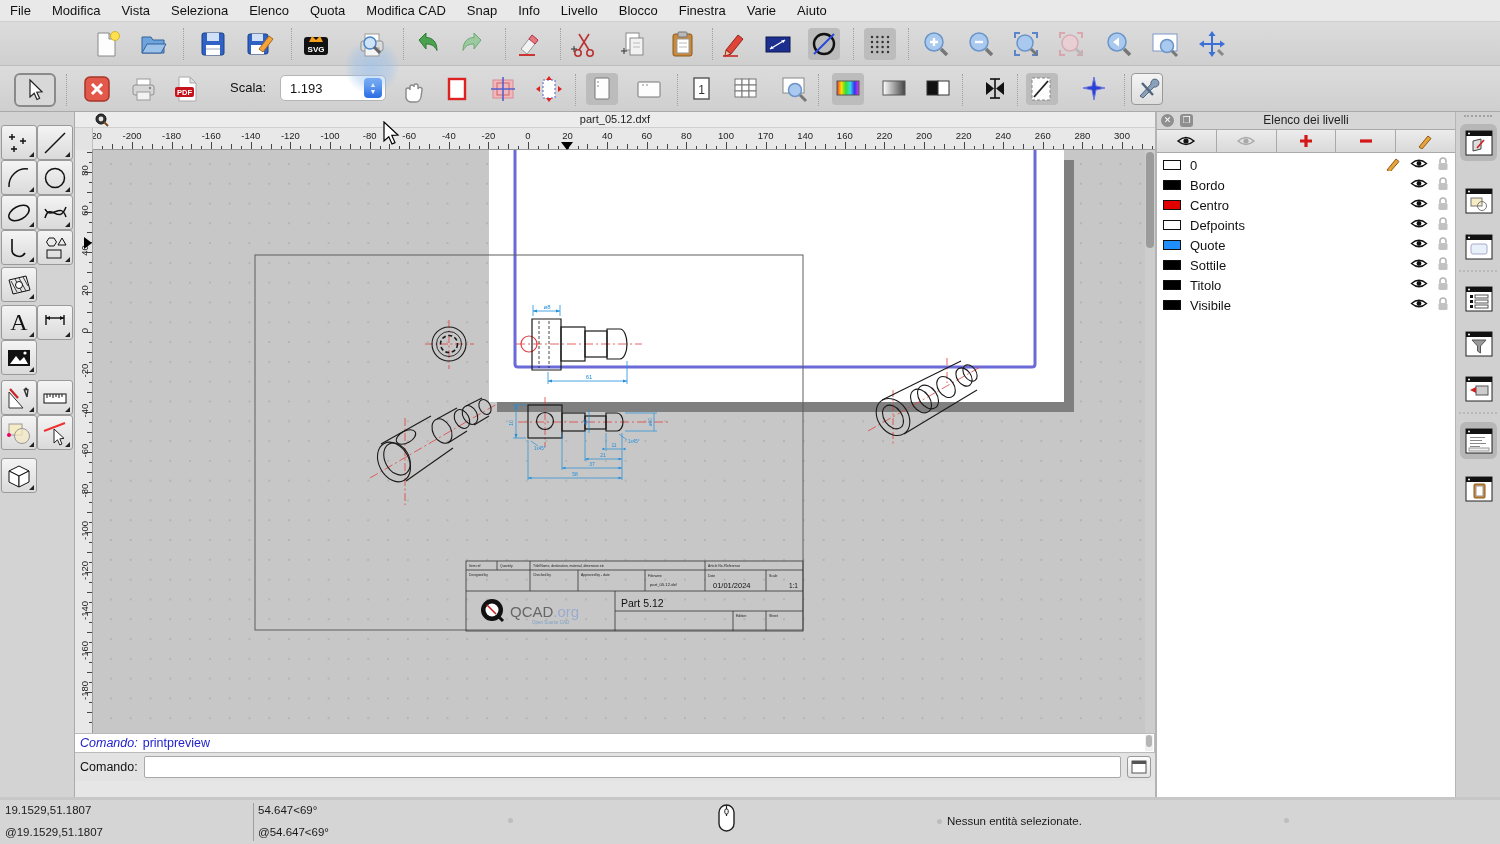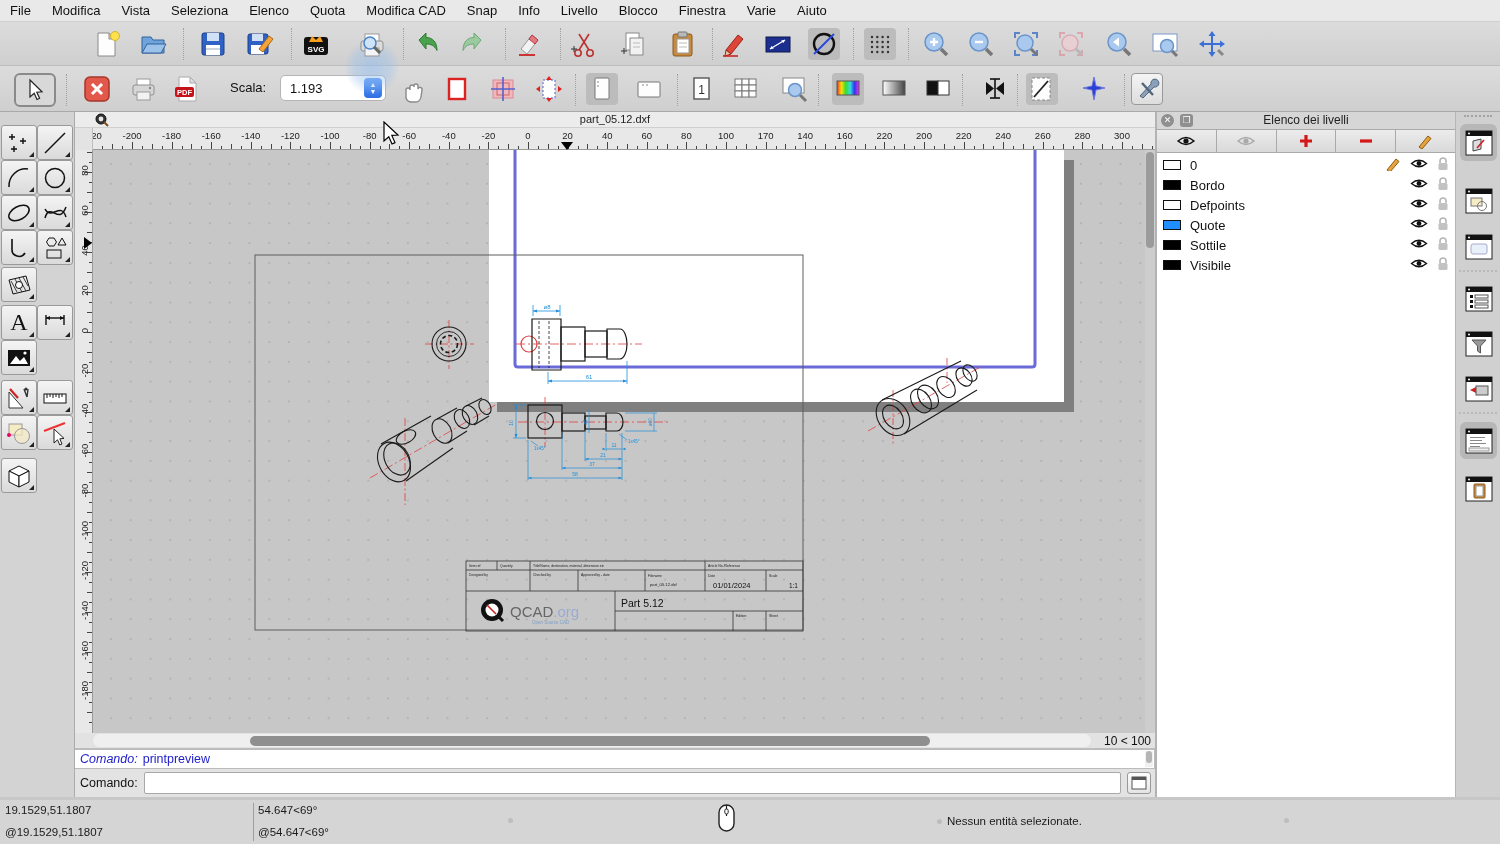--- a/index.html
+++ b/index.html
@@ -983,26 +983,20 @@
             <text x="510" y="617" font-size="15" fill="#666"><tspan>QCAD</tspan><tspan fill="#9babcf">.org</tspan></text>
             <text x="532" y="624" font-size="4.5" fill="#7d9fc9">Open Source CAD</text>
             <text x="621" y="607" font-size="10.5" fill="#111">Part 5.12</text>
           </g>
         </svg>
       </div>
       <div class="vscroll">
           <div class="thumb"></div>
         </div>
     </div>
-    <div class="hscroll-row">
-      <div class="hscroll-track">
-          <div class="hscroll-thumb"></div>
-        </div>
-      <div class="zoomind">10 &lt; 100</div>
-    </div>
     <div class="history-row">
       <span class="lbl">Comando:</span>
       <span>printpreview</span>
       <div class="history-scroll">
           <div class="thumb"></div>
         </div>
     </div>
     <div class="command-row">
       <span class="lbl">Comando:</span>
       <input class="command-input" value="" style="">
@@ -1072,20 +1066,32 @@
           <span style="margin-right: 9px;"><svg width="18" height="13">
               <path d="M1.5,6.5 Q9,0 16.5,6.5 Q9,13 1.5,6.5 z" fill="none" stroke="#111" stroke-width="1.4"></path>
               <circle cx="9" cy="6.5" r="2.4" fill="#111"></circle>
             </svg></span>
           <span><svg width="12" height="14">
               <path d="M3,6 v-2 a3,3 0 0 1 6,0 v2" fill="none" stroke="#b5b5b5" stroke-width="1.6"></path>
               <rect x="1.5" y="6" width="9" height="7" rx="1.5" fill="#c2c2c2"></rect>
             </svg></span>
         </div>
         <div class="layer-row">
+          <div class="swatch" style="background: rgb(224, 0, 0);"></div>
+          <span class="layer-name">Centro</span>
+          <span style="margin-right: 9px;"><svg width="18" height="13">
+              <path d="M1.5,6.5 Q9,0 16.5,6.5 Q9,13 1.5,6.5 z" fill="none" stroke="#111" stroke-width="1.4"></path>
+              <circle cx="9" cy="6.5" r="2.4" fill="#111"></circle>
+            </svg></span>
+          <span><svg width="12" height="14">
+              <path d="M3,6 v-2 a3,3 0 0 1 6,0 v2" fill="none" stroke="#b5b5b5" stroke-width="1.6"></path>
+              <rect x="1.5" y="6" width="9" height="7" rx="1.5" fill="#c2c2c2"></rect>
+            </svg></span>
+        </div>
+        <div class="layer-row">
           <div class="swatch" style="background: rgb(255, 255, 255);"></div>
           <span class="layer-name">Defpoints</span>
           <span style="margin-right: 9px;"><svg width="18" height="13">
               <path d="M1.5,6.5 Q9,0 16.5,6.5 Q9,13 1.5,6.5 z" fill="none" stroke="#111" stroke-width="1.4"></path>
               <circle cx="9" cy="6.5" r="2.4" fill="#111"></circle>
             </svg></span>
           <span><svg width="12" height="14">
               <path d="M3,6 v-2 a3,3 0 0 1 6,0 v2" fill="none" stroke="#b5b5b5" stroke-width="1.6"></path>
               <rect x="1.5" y="6" width="9" height="7" rx="1.5" fill="#c2c2c2"></rect>
             </svg></span>
@@ -1098,20 +1104,32 @@
               <circle cx="9" cy="6.5" r="2.4" fill="#111"></circle>
             </svg></span>
           <span><svg width="12" height="14">
               <path d="M3,6 v-2 a3,3 0 0 1 6,0 v2" fill="none" stroke="#b5b5b5" stroke-width="1.6"></path>
               <rect x="1.5" y="6" width="9" height="7" rx="1.5" fill="#c2c2c2"></rect>
             </svg></span>
         </div>
         <div class="layer-row">
           <div class="swatch" style="background: rgb(0, 0, 0);"></div>
           <span class="layer-name">Sottile</span>
+          <span style="margin-right: 9px;"><svg width="18" height="13">
+              <path d="M1.5,6.5 Q9,0 16.5,6.5 Q9,13 1.5,6.5 z" fill="none" stroke="#111" stroke-width="1.4"></path>
+              <circle cx="9" cy="6.5" r="2.4" fill="#111"></circle>
+            </svg></span>
+          <span><svg width="12" height="14">
+              <path d="M3,6 v-2 a3,3 0 0 1 6,0 v2" fill="none" stroke="#b5b5b5" stroke-width="1.6"></path>
+              <rect x="1.5" y="6" width="9" height="7" rx="1.5" fill="#c2c2c2"></rect>
+            </svg></span>
+        </div>
+        <div class="layer-row">
+          <div class="swatch" style="background: rgb(0, 0, 0);"></div>
+          <span class="layer-name">Titolo</span>
           <span style="margin-right: 9px;"><svg width="18" height="13">
               <path d="M1.5,6.5 Q9,0 16.5,6.5 Q9,13 1.5,6.5 z" fill="none" stroke="#111" stroke-width="1.4"></path>
               <circle cx="9" cy="6.5" r="2.4" fill="#111"></circle>
             </svg></span>
           <span><svg width="12" height="14">
               <path d="M3,6 v-2 a3,3 0 0 1 6,0 v2" fill="none" stroke="#b5b5b5" stroke-width="1.6"></path>
               <rect x="1.5" y="6" width="9" height="7" rx="1.5" fill="#c2c2c2"></rect>
             </svg></span>
         </div>
         <div class="layer-row">

